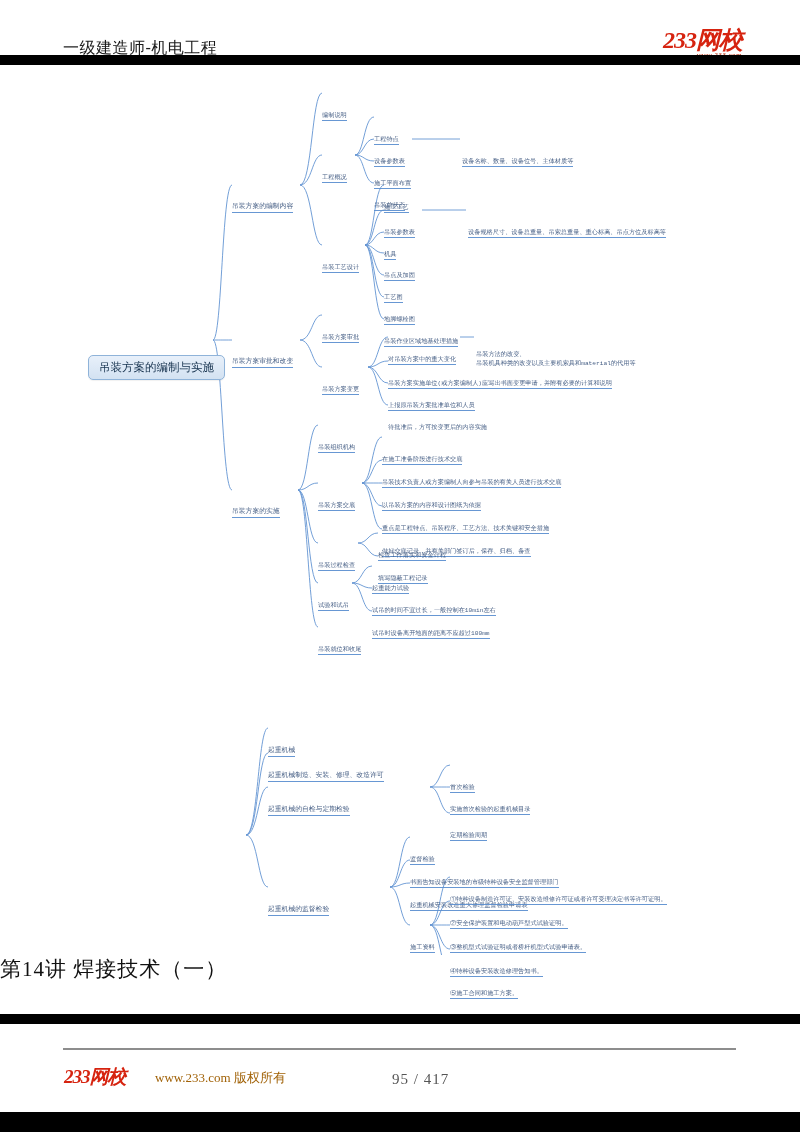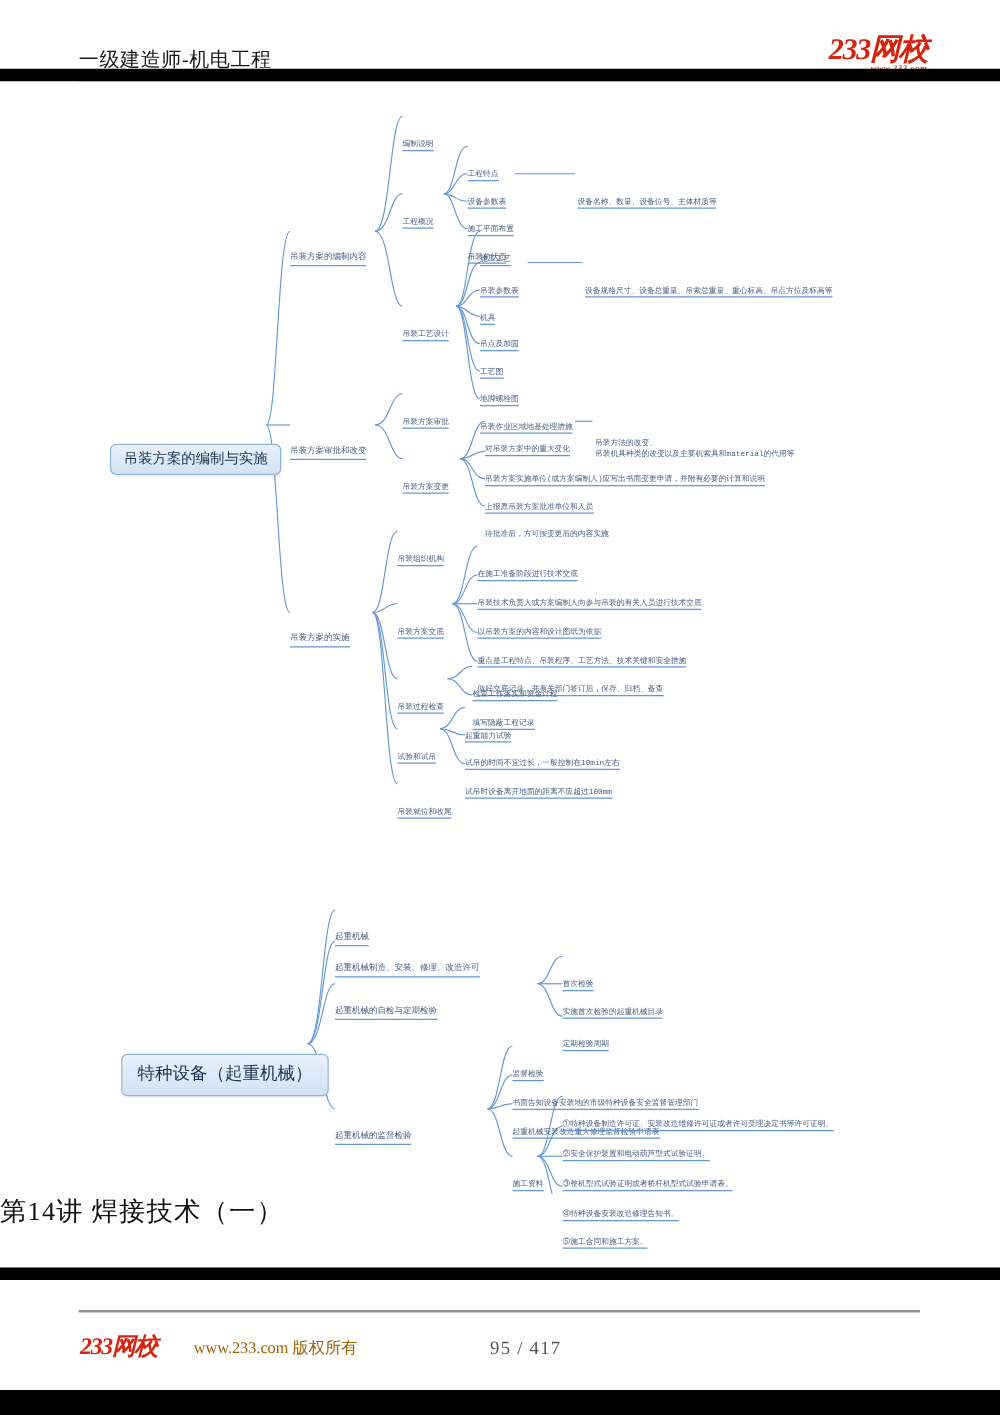--- a/index.html
+++ b/index.html
@@ -263,21 +263,20 @@
     <div class="node lab l3" style="left:382px; top:432px;">重点是工程特点、吊装程序、工艺方法、技术关键和安全措施</div>
     <div class="node lab l3" style="left:382px; top:455px;">做好交底记录，并有关部门签订后，保存、归档、备查</div>
 
     <div class="node lab l3" style="left:378px; top:459px;">检查工作落实和资金计程</div>
     <div class="node lab l3" style="left:378px; top:482px;">填写隐蔽工程记录</div>
 
     <div class="node lab l3" style="left:372px; top:492px;">起重能力试验</div>
     <div class="node lab l3" style="left:372px; top:514px;">试吊的时间不宜过长，一般控制在10min左右</div>
     <div class="node lab l3" style="left:372px; top:537px;">试吊时设备离开地面的距离不应超过100mm</div>
 
-    <div class="node root big" style="left:97px; top:750px;">特种设备（起重机械）</div>
 
     <div class="node lab l2" style="left:268px; top:654px;">起重机械</div>
     <div class="node lab l2" style="left:268px; top:679px;">起重机械制造、安装、修理、改造许可</div>
     <div class="node lab l2" style="left:268px; top:713px;">起重机械的自检与定期检验</div>
     <div class="node lab l2" style="left:268px; top:813px;">起重机械的监督检验</div>
 
     <div class="node lab l3" style="left:450px; top:691px;">首次检验</div>
     <div class="node lab l3" style="left:450px; top:713px;">实施首次检验的起重机械目录</div>
     <div class="node lab l3" style="left:450px; top:739px;">定期检验周期</div>
 

